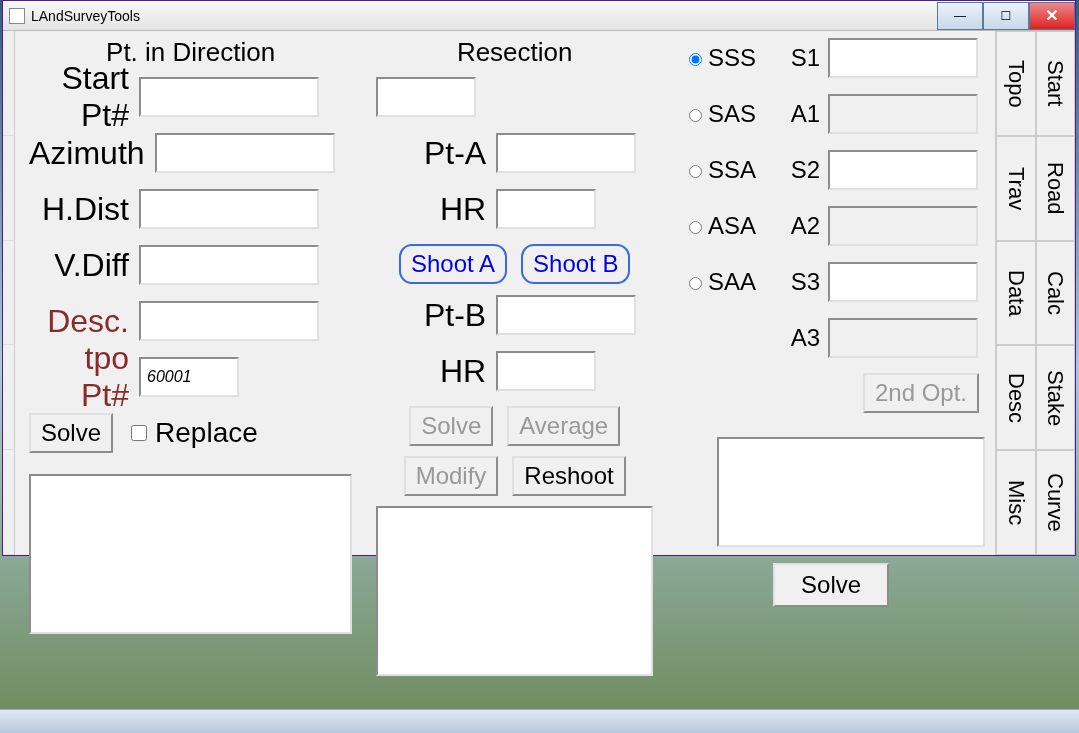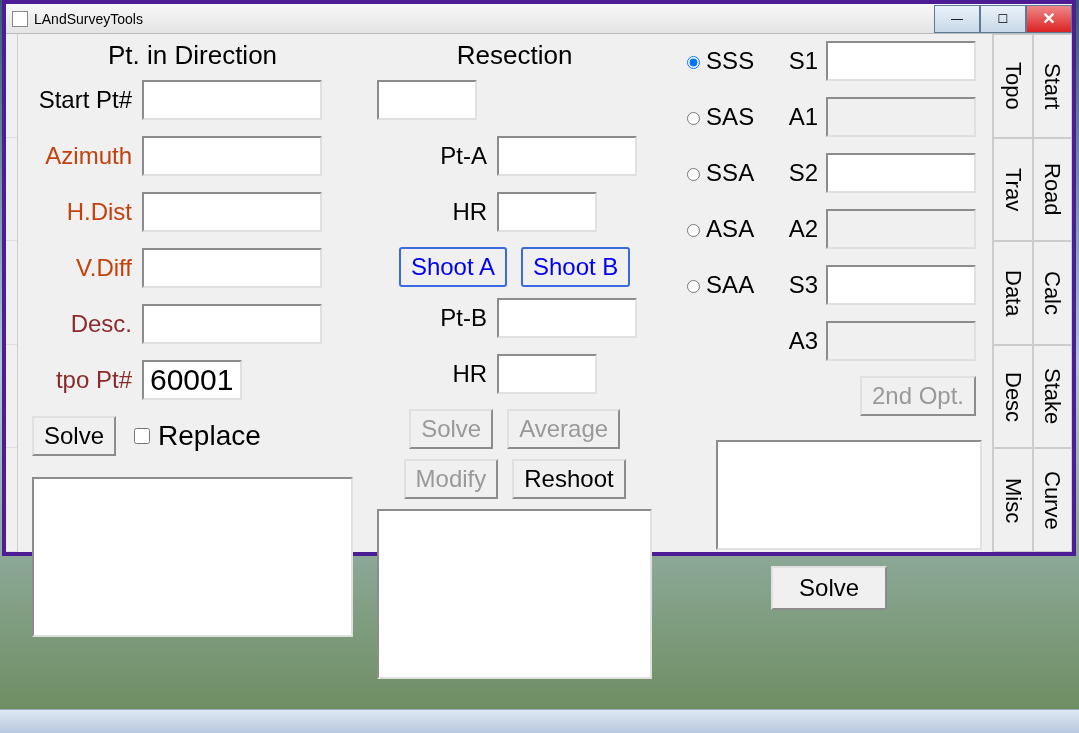--- a/index.html
+++ b/index.html
@@ -9,21 +9,21 @@
   background: linear-gradient(to bottom, #3a5a7a 0%, #b0c8d8 50%, #6a8a5a 100%);
   width: 1079px;
   height: 733px;
   overflow: hidden;
 }
 .window {
   position: absolute;
   left: 2px; top: 0;
   width: 1074px; height: 556px;
   background: #f0f0f0;
-  border: 4px solid #4c1d95;
+  border: 1px solid #4c1d95;
 }
 .titlebar {
   height: 30px;
   background: linear-gradient(to bottom, #f8f8f8, #e4e4e4);
   border-bottom: 1px solid #bbb;
   display: flex;
   align-items: center;
   padding-left: 6px;
   font-size: 14px;
 }
@@ -69,49 +69,50 @@
   margin-bottom: 8px;
   color: #000;
 }
 .row {
   display: flex;
   align-items: center;
   margin-bottom: 14px;
   min-height: 42px;
 }
 .lbl {
-  font-size: 24px;
+  font-size: 32px;
   text-align: right;
   padding-right: 10px;
   flex: 0 0 110px;
 }
-.lbl.blue { color: #c2410c; }
+.lbl.blue { color: #000000; }
 .lbl.brown { color: #8b2a2a; }
 input.tx {
-  font-size: 30px;
+  font-size: 16px;
   height: 40px;
   border: 2px inset #e0e0e0;
   background: #fff;
   padding: 12px 6px;
   width: 180px;
+  font-style: italic;
 }
 input.tx.sm { width: 100px; }
 input.tx.md { width: 140px; }
 input.tx.ro { background: #f0f0f0; color: #888; }
 .btn {
   font-size: 24px;
   padding: 4px 10px;
   border: 2px outset #e0e0e0;
   background: #f0f0f0;
   cursor: pointer;
 }
 .btn.blue {
   color: #0000ee;
   border: 2px solid #3a6adf;
-  border-radius: 3px;
+  border-radius: 13px;
 }
 .btn.dis { color: #999; }
 .btnrow { display: flex; gap: 14px; justify-content: center; margin-bottom: 10px; }
 .chk { width: 16px; height: 16px; margin: 0 8px 0 18px; }
 .outbox {
   border: 2px inset #e0e0e0;
   background: #fff;
   flex: 0 0 auto;
 }
 .tri-row {

